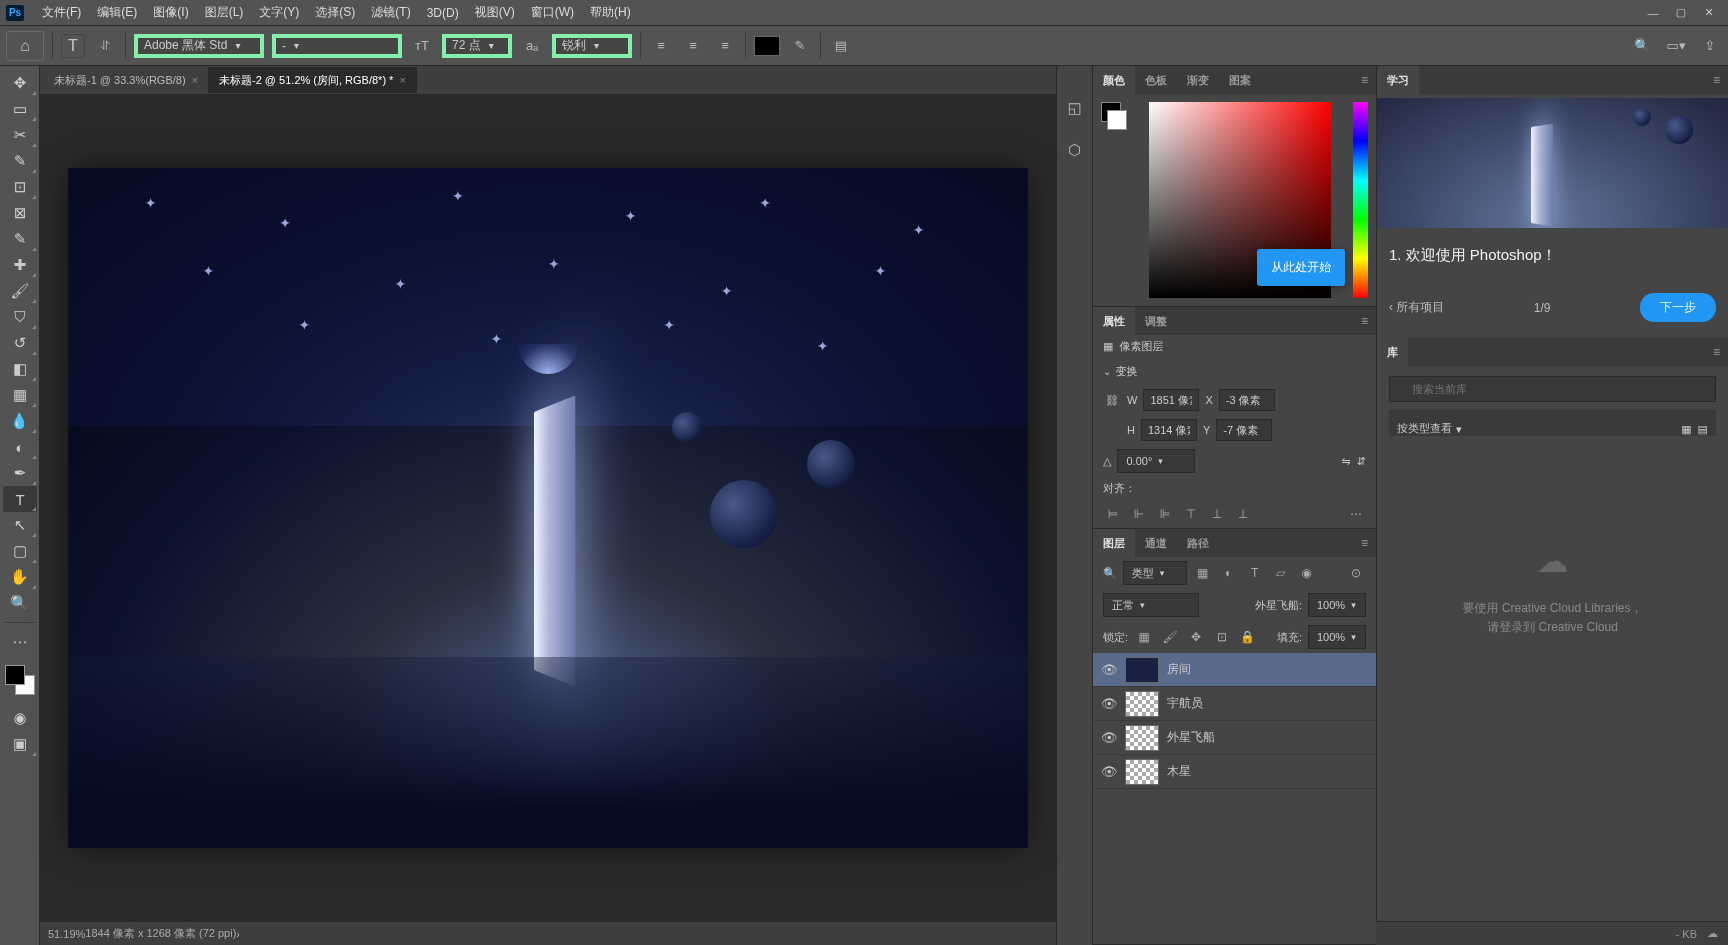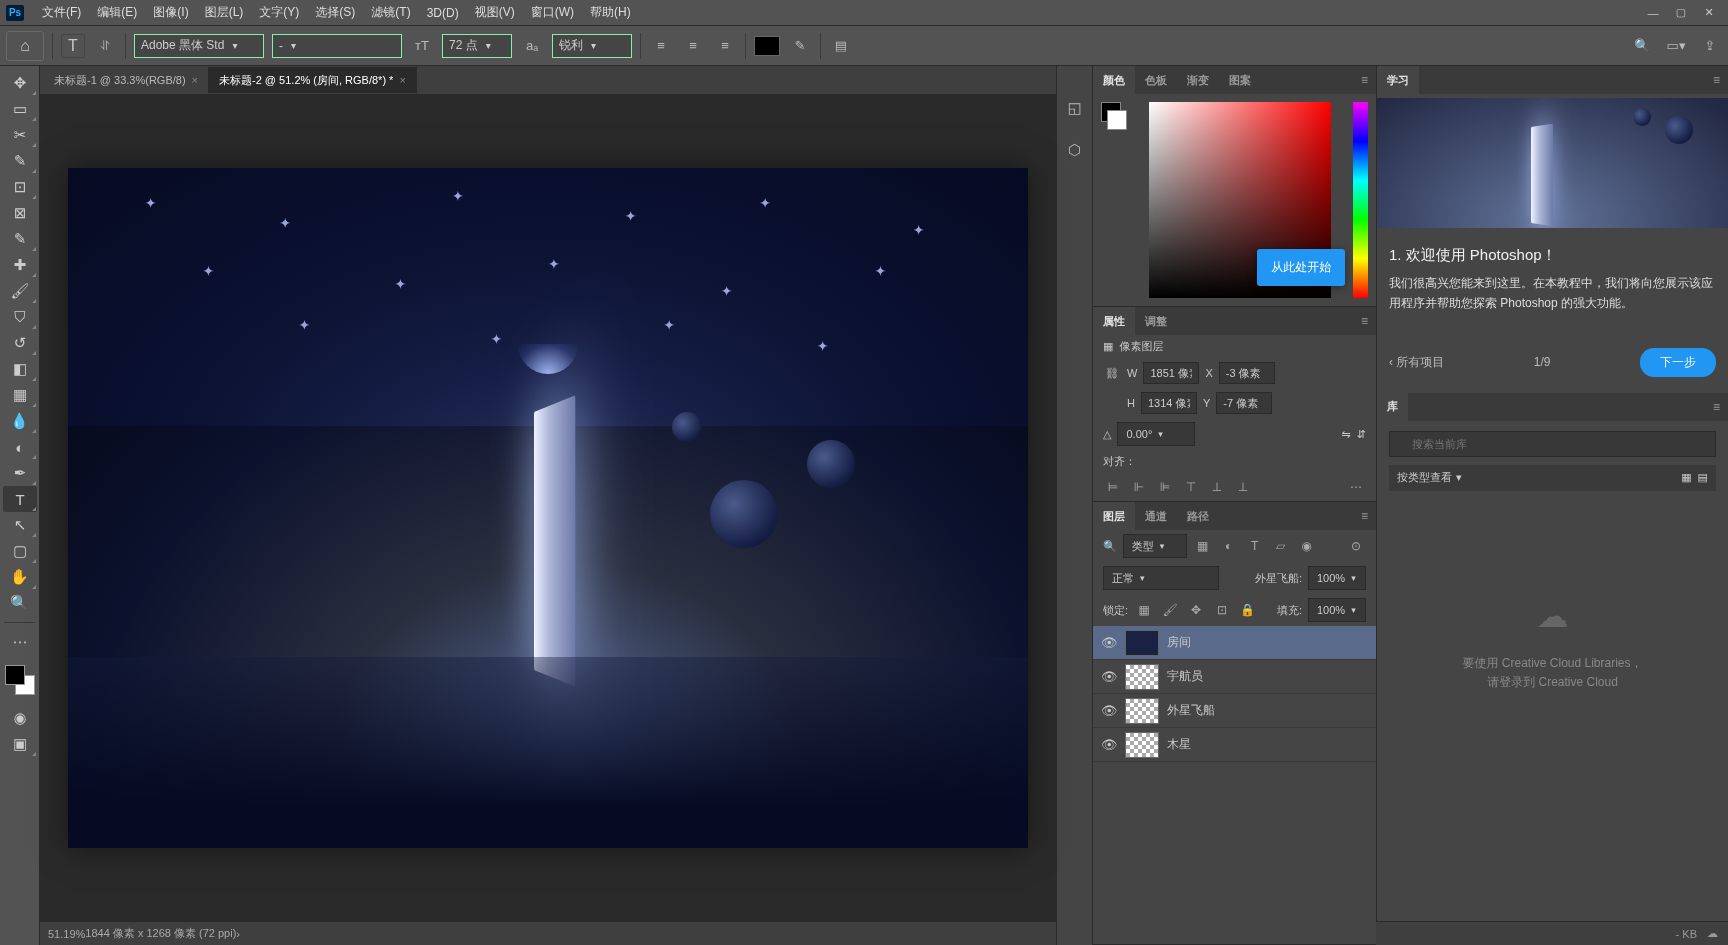--- a/index.html
+++ b/index.html
@@ -6,21 +6,21 @@
 body { background:#535353; color:#c8c8c8; font-size:12px; overflow:hidden; width:1728px; height:945px; }
 .menubar { height:26px; background:#535353; display:flex; align-items:center; padding:0 6px; border-bottom:1px solid #2a2a2a; }
 .ps-icon { width:18px; height:16px; background:#001e36; color:#31a8ff; display:flex; align-items:center; justify-content:center; font-weight:bold; font-size:10px; border-radius:2px; margin-right:10px; }
 .menu-item { padding:0 8px; height:100%; display:flex; align-items:center; cursor:pointer; color:#ddd; }
 .win-controls { margin-left:auto; display:flex; gap:2px; }
 .win-btn { width:26px; height:18px; display:flex; align-items:center; justify-content:center; font-size:11px; color:#ccc; }
 .optbar { height:40px; background:#535353; display:flex; align-items:center; padding:0 6px; gap:8px; border-bottom:1px solid #2a2a2a; }
 .home-icon { width:38px; height:30px; display:flex; align-items:center; justify-content:center; font-size:16px; border:1px solid #6a6a6a; border-radius:3px; }
 .tool-ind { width:24px; height:24px; display:flex; align-items:center; justify-content:center; font-size:16px; border:1px solid #444; border-radius:2px; }
 .vsep { width:1px; height:26px; background:#3c3c3c; }
-.select { background:#454545; border:1px solid #86efac; color:#ccc; height:24px; padding:0 6px; font-size:12px; display:flex; align-items:center; gap:4px; }
+.select { background:#454545; border:4px solid #86efac; color:#ccc; height:24px; padding:0 6px; font-size:12px; display:flex; align-items:center; gap:4px; }
 .select::after { content:"▾"; font-size:10px; margin-left:4px; }
 .opt-icon { width:24px; height:24px; display:flex; align-items:center; justify-content:center; font-size:13px; color:#bbb; }
 .swatch-sm { width:26px; height:20px; background:#000; border:1px solid #666; }
 .optbar-right { margin-left:auto; display:flex; gap:10px; align-items:center; }
 .main { display:flex; height:879px; }
 .toolbar { width:40px; background:#535353; display:flex; flex-direction:column; padding-top:4px; border-right:1px solid #2a2a2a; }
 .tool { width:34px; height:26px; margin:0 3px; display:flex; align-items:center; justify-content:center; font-size:15px; color:#ccc; border-radius:2px; position:relative; }
 .tool.active { background:#3a3a3a; }
 .tool-tri { position:absolute; bottom:1px; right:1px; width:0; height:0; border-left:4px solid transparent; border-bottom:4px solid #888; }
 .color-sw { width:30px; height:30px; margin:10px 5px; position:relative; }
@@ -70,21 +70,21 @@
 .learn-img .door { left:44%; top:22%; width:44px; height:96px; box-shadow:0 0 40px rgba(175,197,255,.7); }
 .learn-img .planet { width:28px; height:28px; }
 .learn-tit { padding:14px 12px 8px; font-size:15px; font-weight:normal; color:#f0f0f0; }
 .learn-body { padding:0 12px 14px; font-size:12px; line-height:1.7; color:#ddd; }
 .learn-nav { display:flex; align-items:center; padding:10px 12px; margin-top:10px; }
 .back-link { color:#bbb; font-size:12px; }
 .page-ind { margin:0 auto; color:#bbb; font-size:12px; }
 .next-btn { background:#2196f3; color:#fff; padding:6px 20px; border-radius:14px; font-size:12px; }
 .lib-body { padding:10px 12px; }
 .lib-search { width:100%; background:#383838; border:1px solid #2a2a2a; color:#888; height:26px; padding:0 22px; font-size:11px; position:relative; }
-.lib-filter { margin-top:8px; display:flex; align-items:center; background:#3a3a3a; height:26px; padding:0 8px; font-size:11px; color:#ccc; }
+.lib-filter { margin-top:8px; display:flex; align-items:flex-end; background:#3a3a3a; height:26px; padding:0 8px; font-size:11px; color:#ccc; }
 .lib-empty { text-align:center; padding:90px 20px; color:#888; font-size:12px; line-height:1.6; }
 .cc-icon { font-size:32px; color:#666; display:block; margin-bottom:12px; }
 .bot-status { position:absolute; bottom:0; right:0; height:24px; width:352px; background:#3f3f3f; border-top:1px solid #2a2a2a; display:flex; align-items:center; justify-content:flex-end; padding:0 10px; gap:10px; font-size:11px; color:#999; }
 .pselect { background:#383838; border:1px solid #2a2a2a; color:#ccc; height:24px; padding:0 8px; font-size:11px; display:flex; align-items:center; }
 .pselect::after { content:"▾"; margin-left:6px; font-size:9px; }
 .icon-row { display:flex; gap:6px; padding:4px 10px; }
 .irow-ic { width:20px; height:20px; display:flex; align-items:center; justify-content:center; font-size:12px; color:#aaa; }
 </style>
 </head>
 <body>
@@ -245,20 +245,21 @@
     <div class="pgroup">
       <div class="ptabs">
         <div class="ptab active">属性</div>
         <div class="ptab">调整</div>
         <div class="pmenu">≡</div>
       </div>
       <div class="prow">
           <span>▦</span>
           <span>像素图层</span>
         </div>
+      <div class="sect-h">变换</div>
       <div class="prow">
         <span style="width:18px;text-align:center">⛓</span>
         <span>W</span>
           <input class="pinput sm" value="1851 像素" style="">
         <span>X</span>
           <input class="pinput sm" value="-3 像素" style="">
       </div>
       <div class="prow">
         <span style="width:18px"></span>
         <span>H</span>
@@ -297,21 +298,21 @@
         <span>🔍</span>
         <div class="pselect" style="width:64px">类型</div>
         <span class="irow-ic">▦</span>
         <span class="irow-ic">◐</span>
         <span class="irow-ic">T</span>
         <span class="irow-ic">▱</span>
         <span class="irow-ic">◉</span>
         <span class="irow-ic" style="margin-left:auto">⊙</span>
       </div>
       <div class="prow">
-        <div class="pselect" style="width:116px">正常</div>
+        <div class="pselect" style="width:96px">正常</div>
         <span style="margin-left:auto">外星飞船:</span>
         <div class="pselect" style="width:58px">100%</div>
       </div>
       <div class="prow">
         <span>锁定:</span>
         <span class="irow-ic">▦</span>
         <span class="irow-ic">🖌</span>
         <span class="irow-ic">✥</span>
         <span class="irow-ic">⊡</span>
         <span class="irow-ic">🔒</span>
@@ -347,21 +348,20 @@
     <div class="ptabs">
       <div class="ptab active">学习</div>
       <div class="pmenu">≡</div>
     </div>
     <div class="learn-img">
       <div class="door"></div>
       <div class="planet" style="top:14%;right:10%"></div>
       <div class="planet" style="width:18px;height:18px;top:8%;right:22%"></div>
     </div>
     <div class="learn-tit">1. 欢迎使用 Photoshop！</div>
-    <div class="learn-body">我们很高兴您能来到这里。在本教程中，我们将向您展示该应用程序并帮助您探索 Photoshop 的强大功能。</div>
     <div class="learn-nav">
       <span class="back-link">‹ <span>所有项目</span></span>
       <span class="page-ind">1/9</span>
       <span class="next-btn">下一步</span>
     </div>
     <div class="ptabs" style="margin-top:6px">
       <div class="ptab active">库</div>
       <div class="pmenu">≡</div>
     </div>
     <div class="lib-body">

